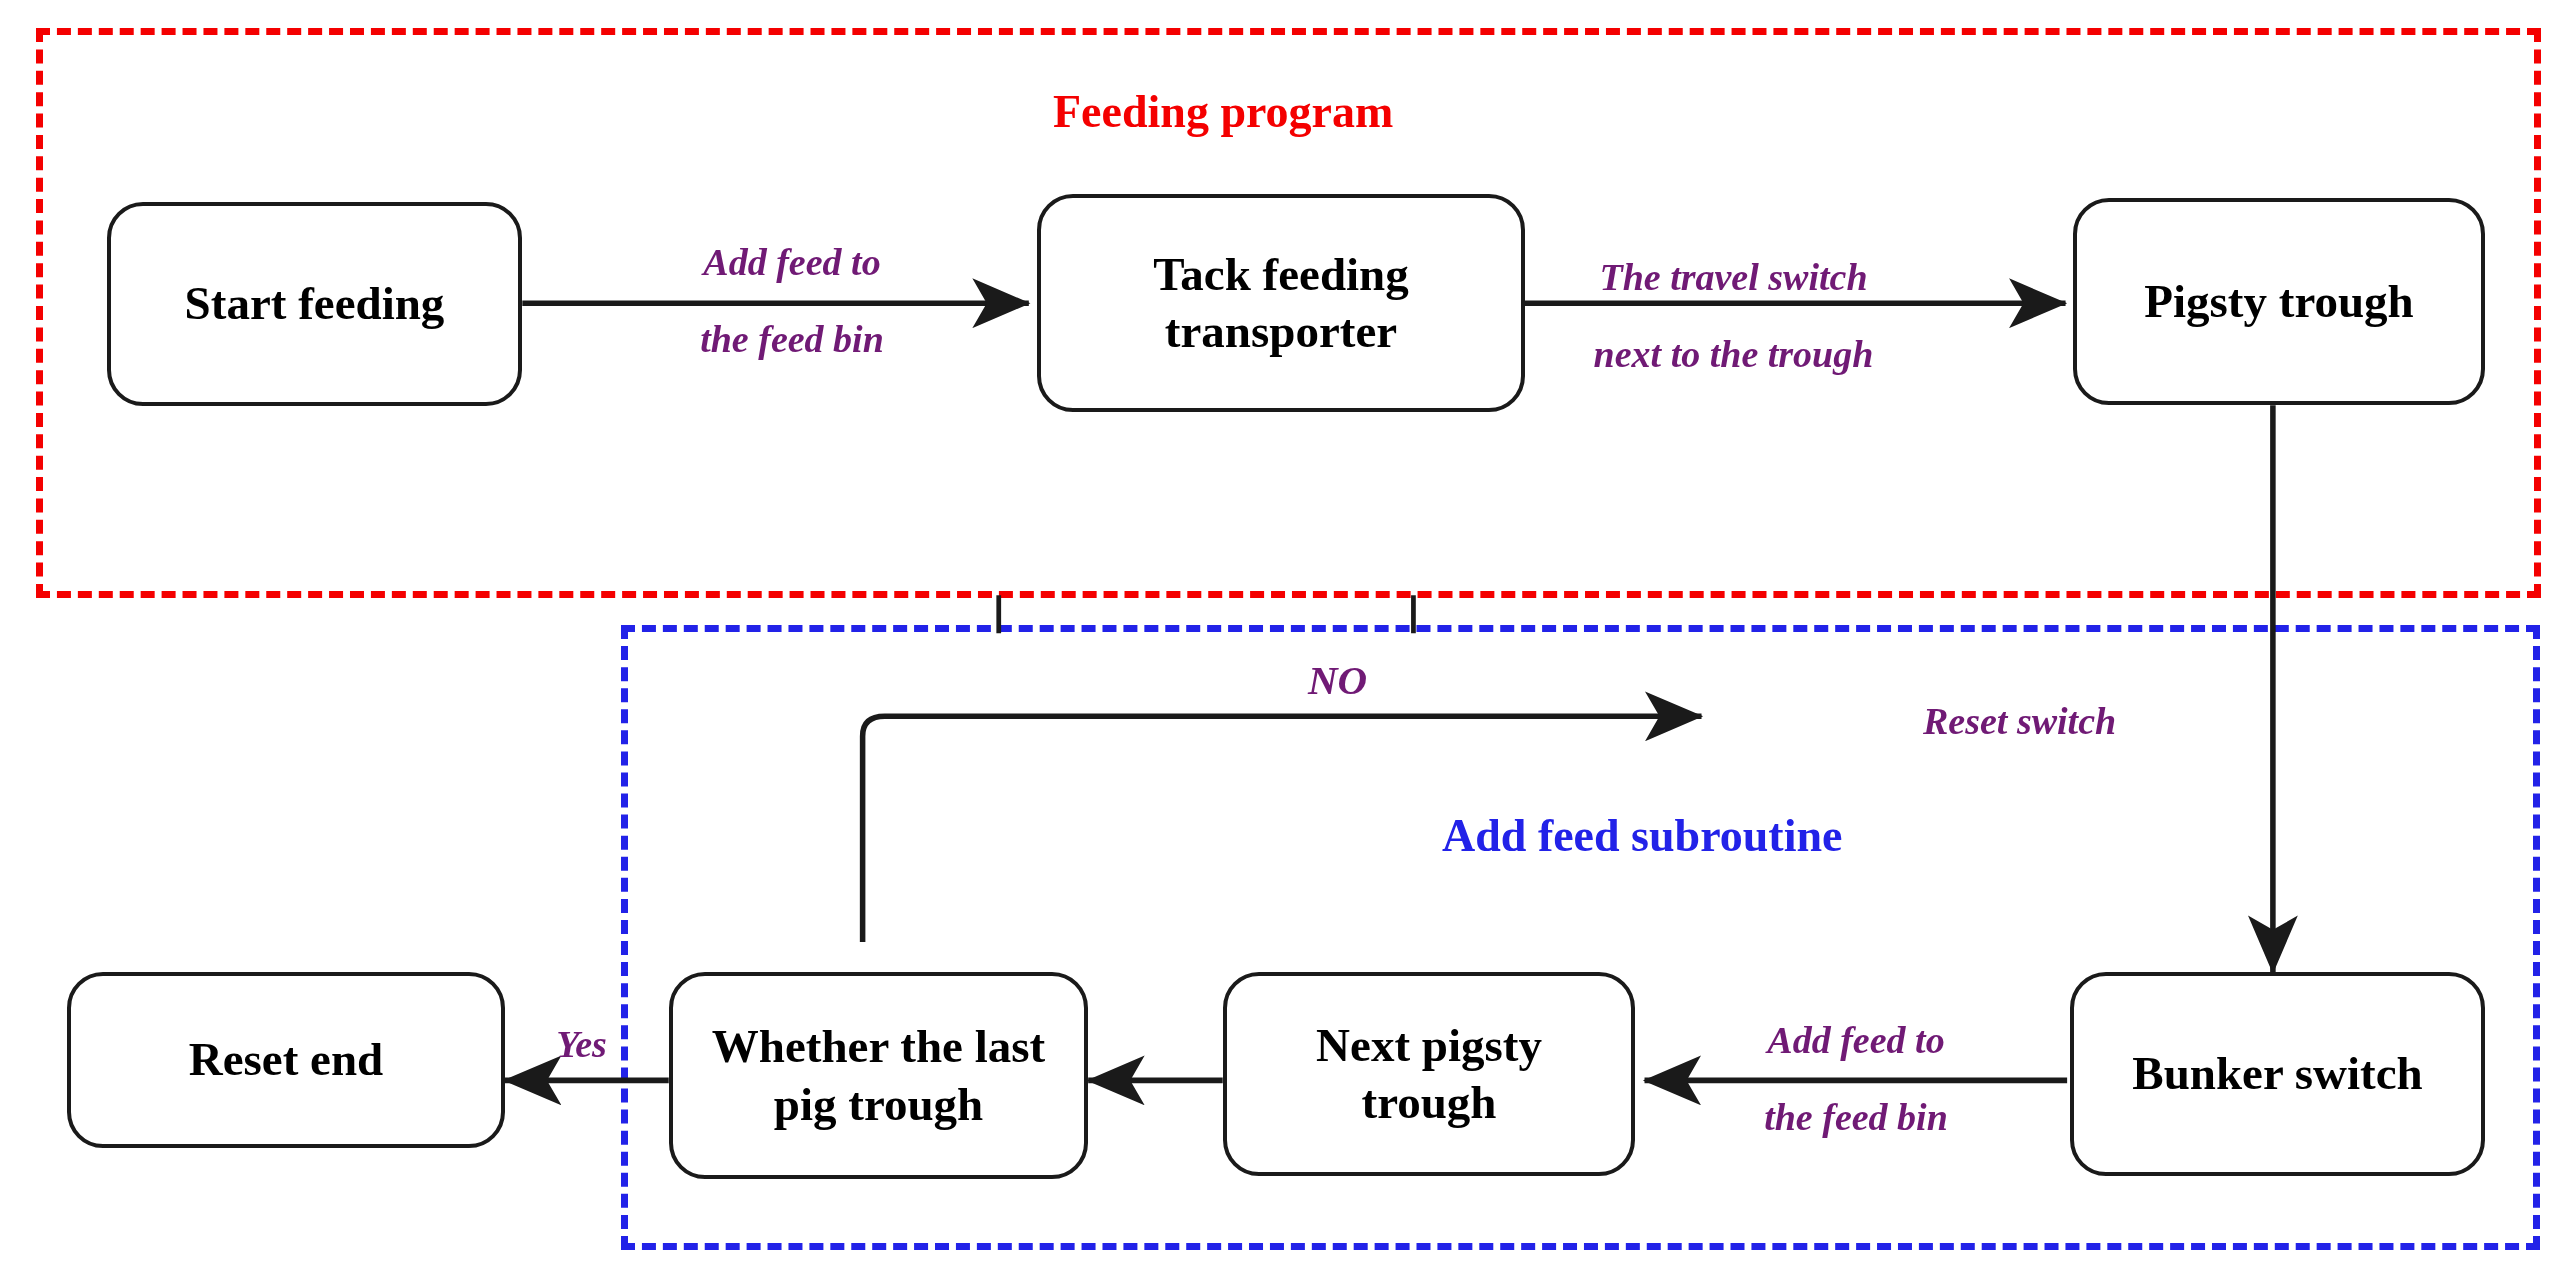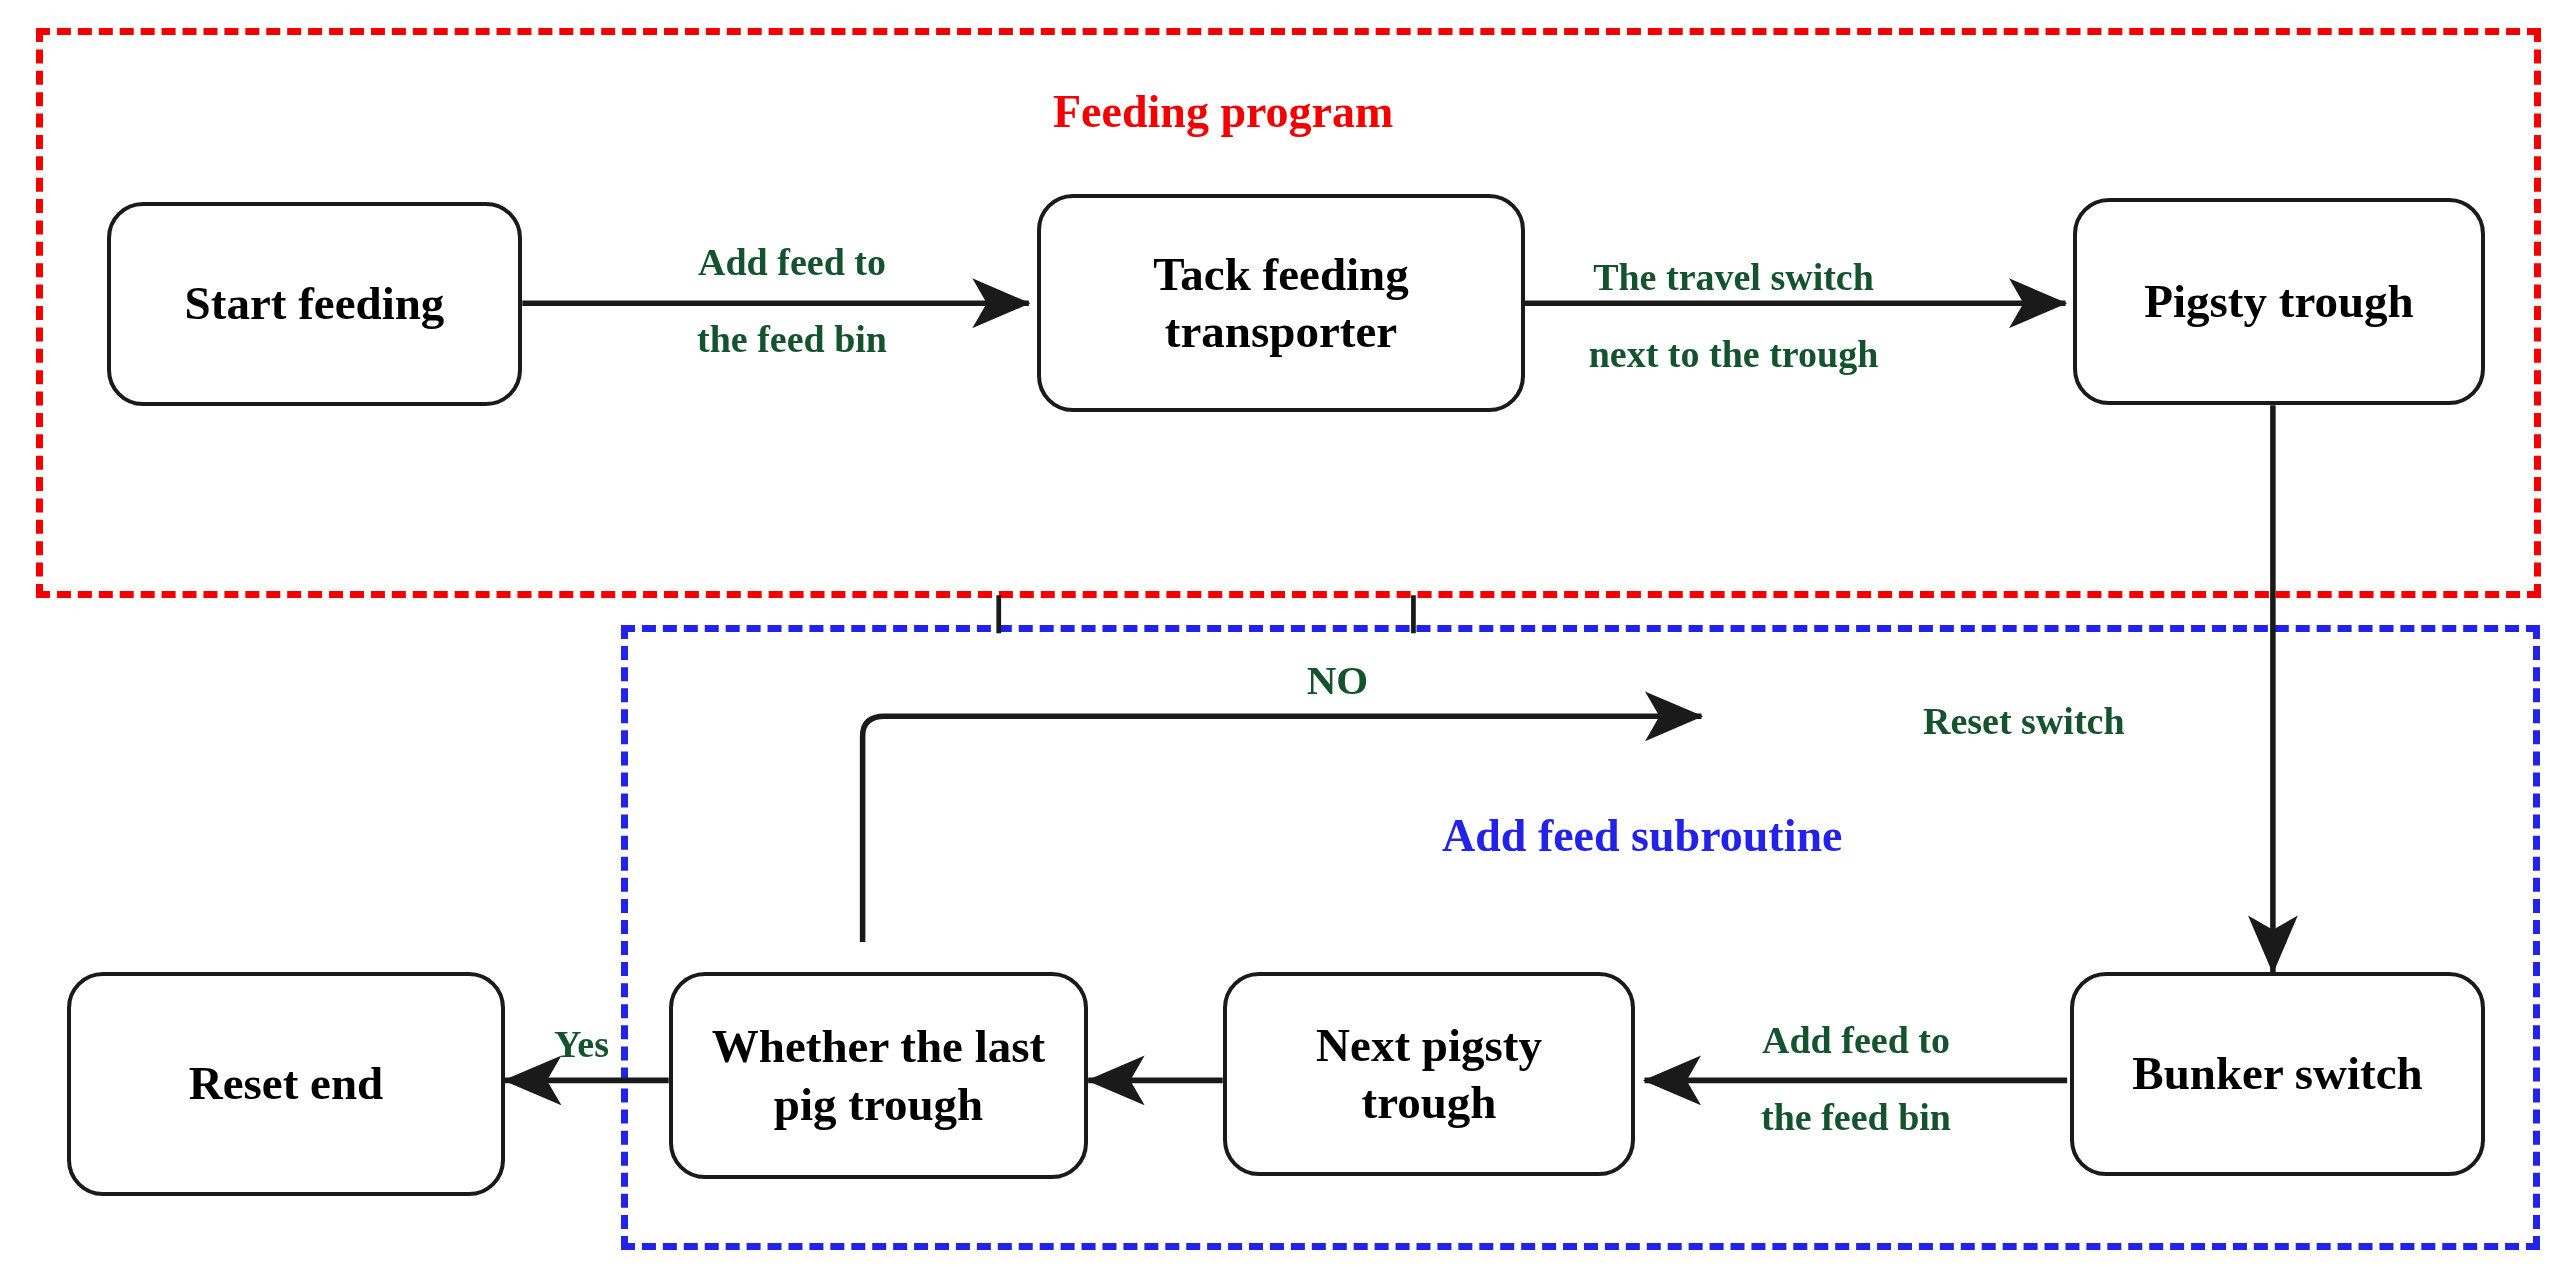--- a/index.html
+++ b/index.html
@@ -15,22 +15,22 @@
   .label-red{color:#f40000;font-size:46px;}
   .label-blue{color:#2222e8;font-size:46px;}
 
   .node{position:absolute;box-sizing:border-box;border:4px solid #1a1a1a;
         border-radius:36px;background:#ffffff;display:flex;align-items:center;
         justify-content:center;text-align:center;}
   .node-text{font-weight:bold;font-size:47px;line-height:1.22;color:#000000;
              font-family:"Liberation Serif", serif;padding:0 8px;}
 
   .edge-label{position:absolute;font-weight:bold;font-size:38px;line-height:1.32;
-              color:#14532d;white-space:nowrap;text-align:center;
-              font-family:"Liberation Serif", serif;}
+              color:#701a75;white-space:nowrap;text-align:center;
+              font-family:"Liberation Serif", serif;font-style:italic;}
 
   svg.wires{position:absolute;left:0;top:0;width:2576px;height:1276px;
             pointer-events:none;overflow:visible;}
 </style>
 </head>
 <body>
 
 <div id="canvas">
 
   <div class="group-box group-red" style="left:36px;top:28px;width:2505px;height:570px;"></div>
@@ -119,20 +119,20 @@
     </div>
   </div>
 
   <div class="node" style="left:669px;top:972px;width:419px;height:207px;">
     <div class="node-text">
       <div>Whether the last</div>
       <div>pig trough</div>
     </div>
   </div>
 
-  <div class="node" style="left:67px;top:972px;width:438px;height:224px;">
+  <div class="node" style="left:67px;top:972px;width:438px;height:176px;">
     <div class="node-text">
       <div>Reset end</div>
     </div>
   </div>
 
 </div>
 
 
 </body></html>

